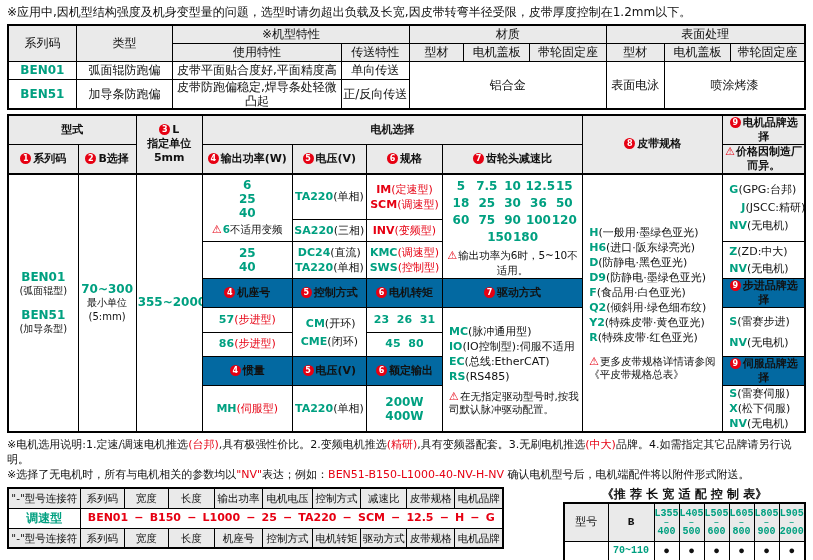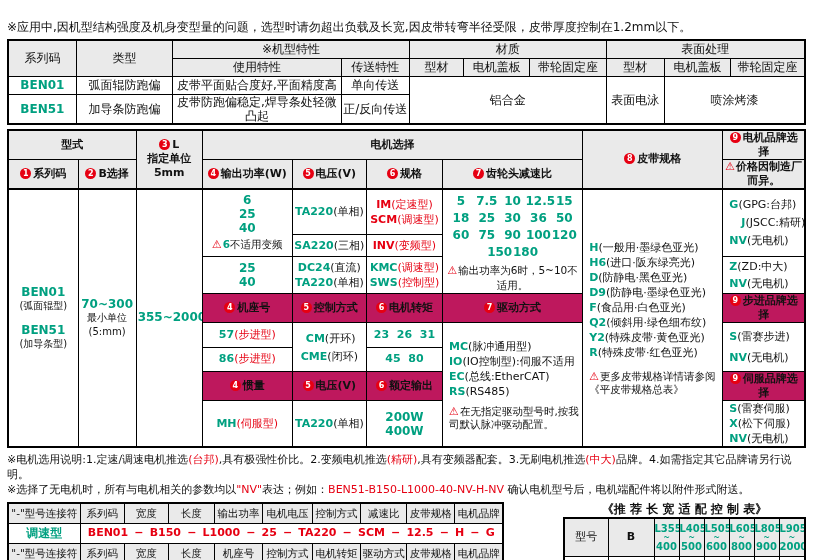--- a/index.html
+++ b/index.html
@@ -1,22 +1,22 @@
 <!DOCTYPE html>
 <html><head>
 <meta charset="utf-8">
 <style>
   html,body{margin:0;padding:0;width:813px;height:560px;overflow:hidden;background:#fff;
     font-family:"DejaVu Sans","Liberation Sans",sans-serif;color:#111;}
-  .page{box-sizing:border-box;width:813px;height:504px;padding:18px 7px;}
+  .page{box-sizing:border-box;width:813px;height:504px;padding:3px 7px;}
   table{border-collapse:collapse;table-layout:fixed;width:100%;border:2px solid #000;}
   td,th{border:1px solid #000;padding:0 1px;text-align:center;vertical-align:middle;
     font-weight:normal;font-size:11px;line-height:14px;overflow:hidden;}
   .hdr th{background:#EAEAEA;}
-  .sub{background:#be185d;font-weight:bold;}
+  .sub{background:#0369a1;font-weight:bold;}
   .teal{color:#00A080;font-weight:bold;}
   .redt{color:#E60012;}
   .redb{color:#E60012;font-weight:bold;}
   .b{font-weight:bold;}
   .pre{white-space:pre;margin-top:28px;}
   .small{font-size:10px;}
   .nb{display:inline-block;width:11px;height:11px;border-radius:50%;background:#E60012;
     color:#fff;font-size:8px;line-height:11px;text-align:center;font-weight:bold;
     margin-right:2px;vertical-align:1px;}
   .wi{color:#E60012;font-size:11px;margin-right:1px;}
@@ -49,21 +49,21 @@
   .tbl-title{text-align:center;font-weight:bold;font-size:12px;line-height:14px;margin-bottom:1px;}
   .tex tr{height:20px;}
   .tex .hdr th{font-size:10.5px;padding:0;}
   .ex-vals{border-left:none;}
   .ex-vals .wrap{display:flex;justify-content:space-evenly;align-items:center;}
   .ex-val{color:#E60012;font-weight:bold;font-size:11px;}
   .ex-sep{color:#E60012;font-weight:bold;font-size:11px;}
   .exlabel{font-size:12px;}
   
   .ta .hdr th{padding:0;}
-  .ta tr{height:20px;}
+  .ta tr{height:20px;font-family:Liberation Mono, monospace;}
   .ta .hdrrow{height:38px;}
   .lcol div{line-height:11px;font-size:10px;color:#00A080;font-weight:bold;}
   .lcol .tild{font-size:8px;line-height:7px;}
   .bval{color:#00A080;font-weight:bold;font-size:10px;}
   .dot{font-size:11px;}
 </style>
 </head>
 <body>
 
 <div class="page">

